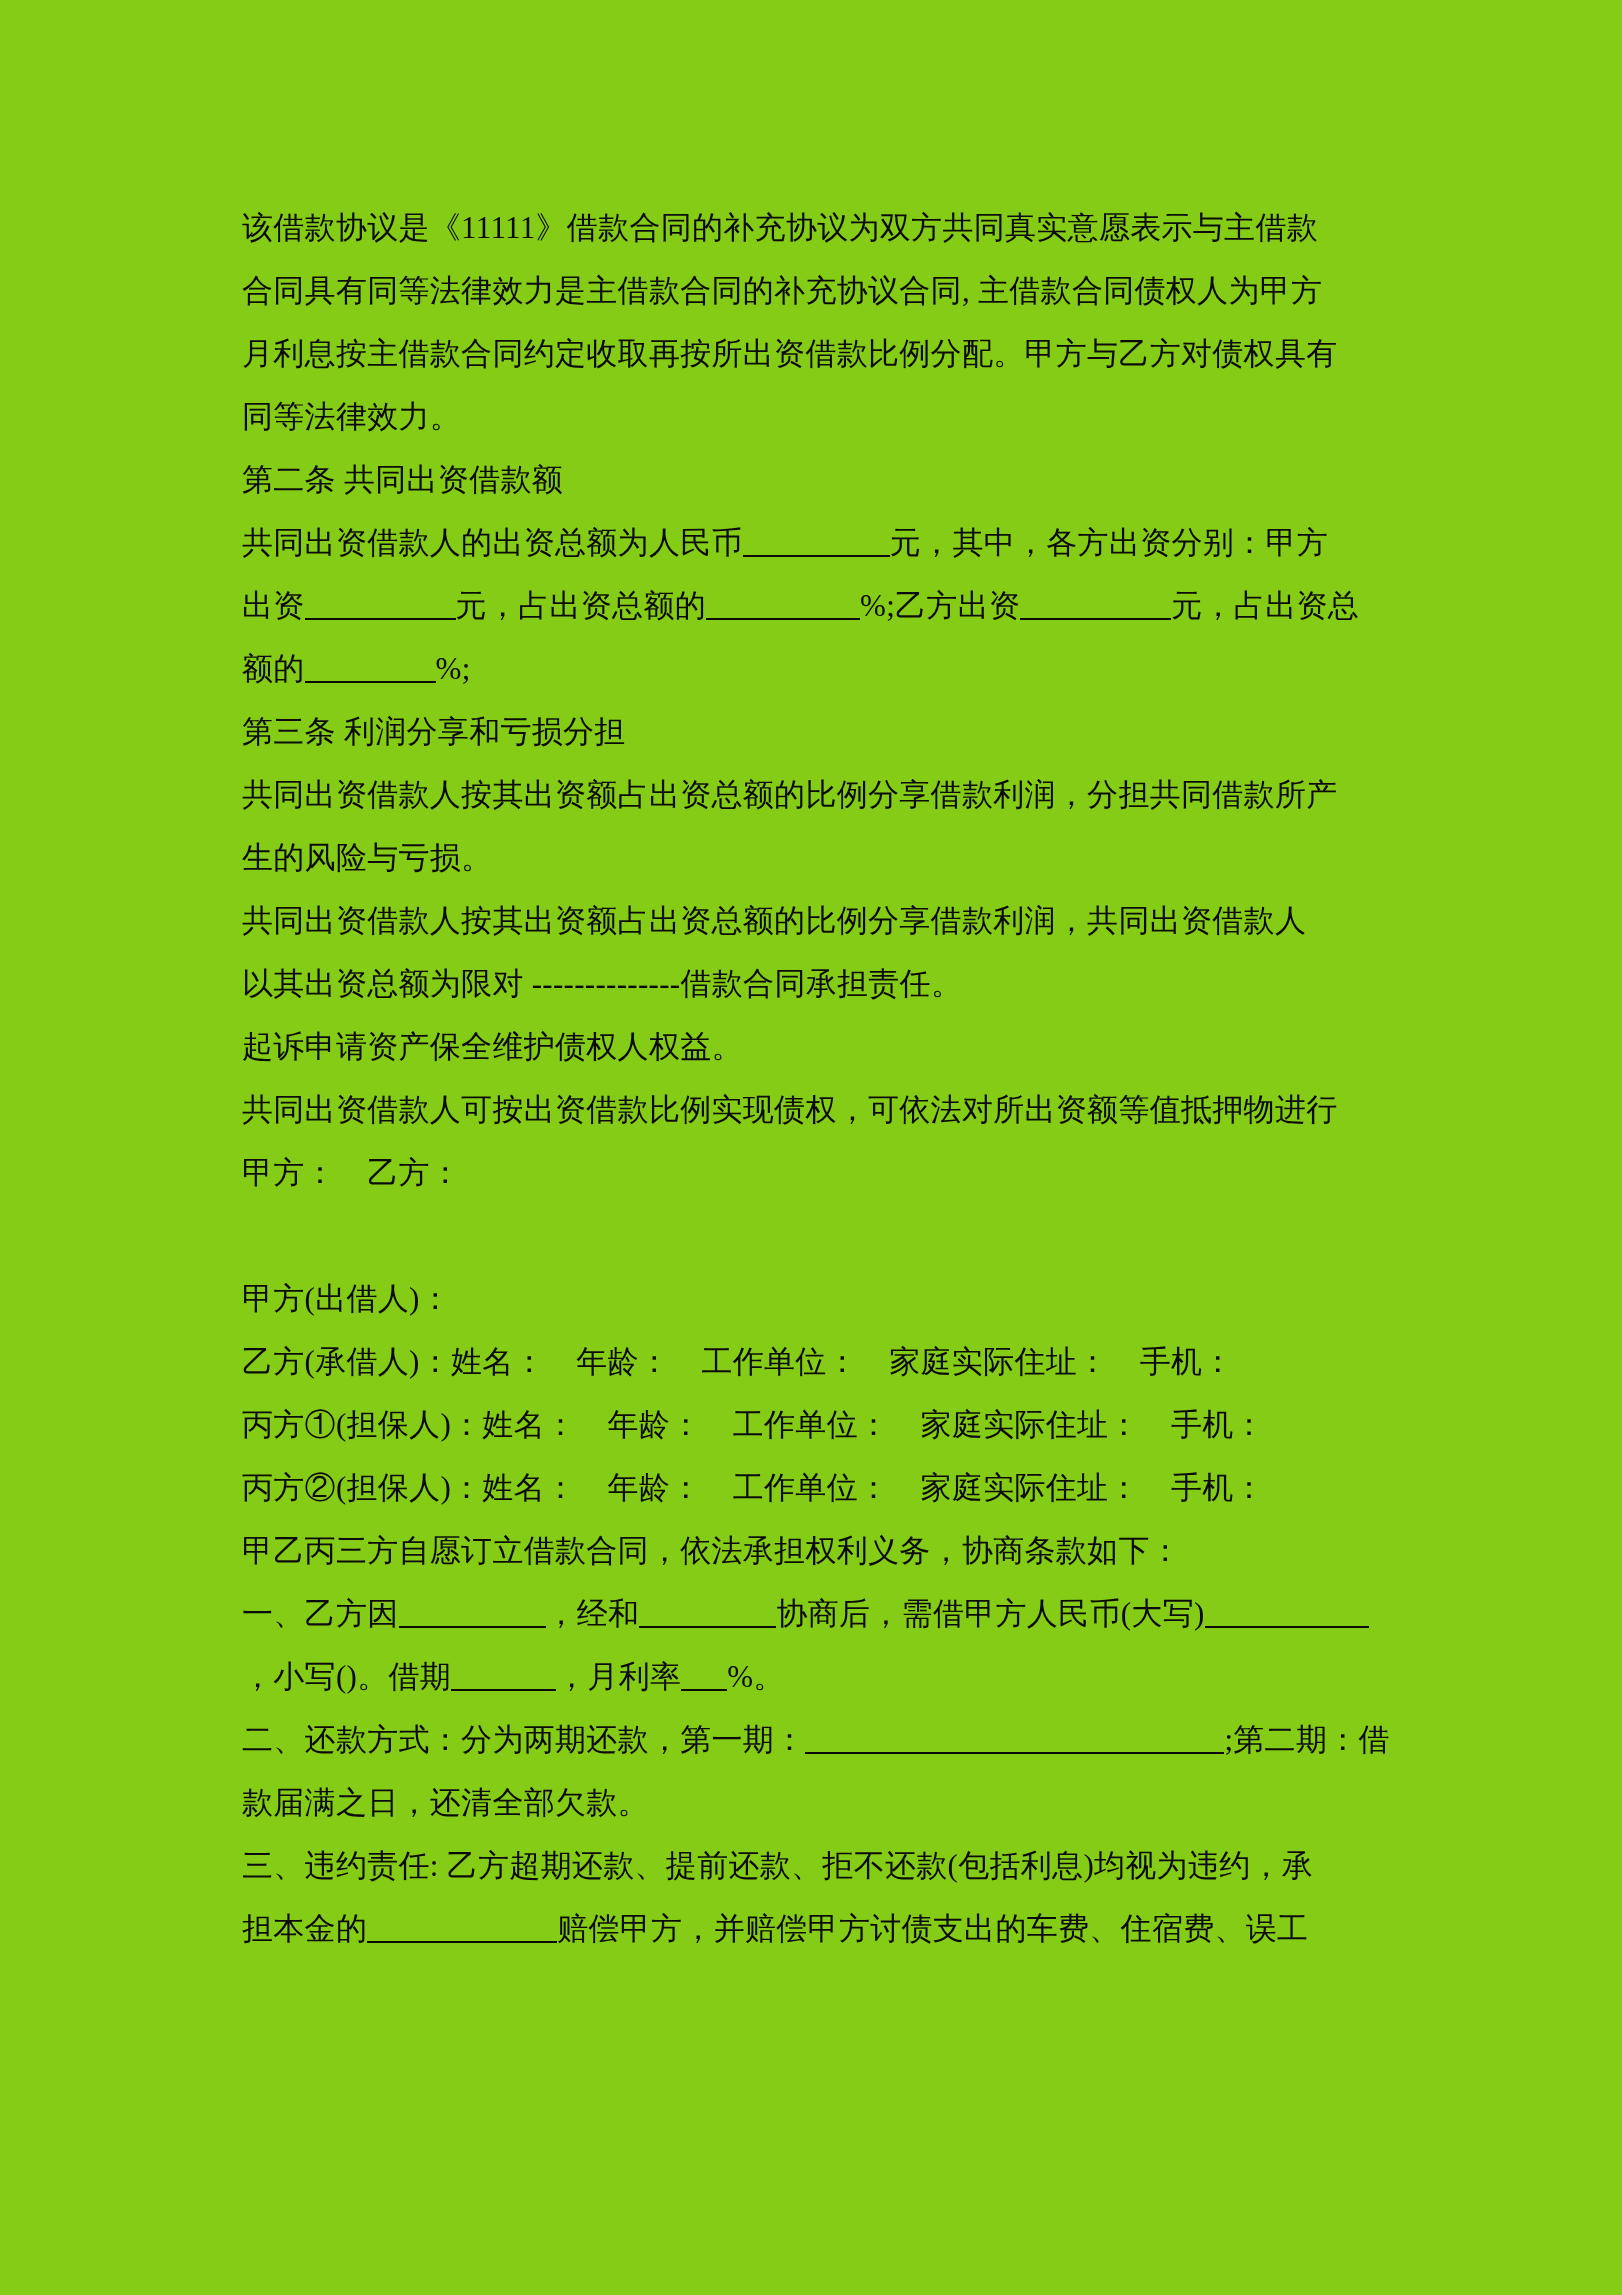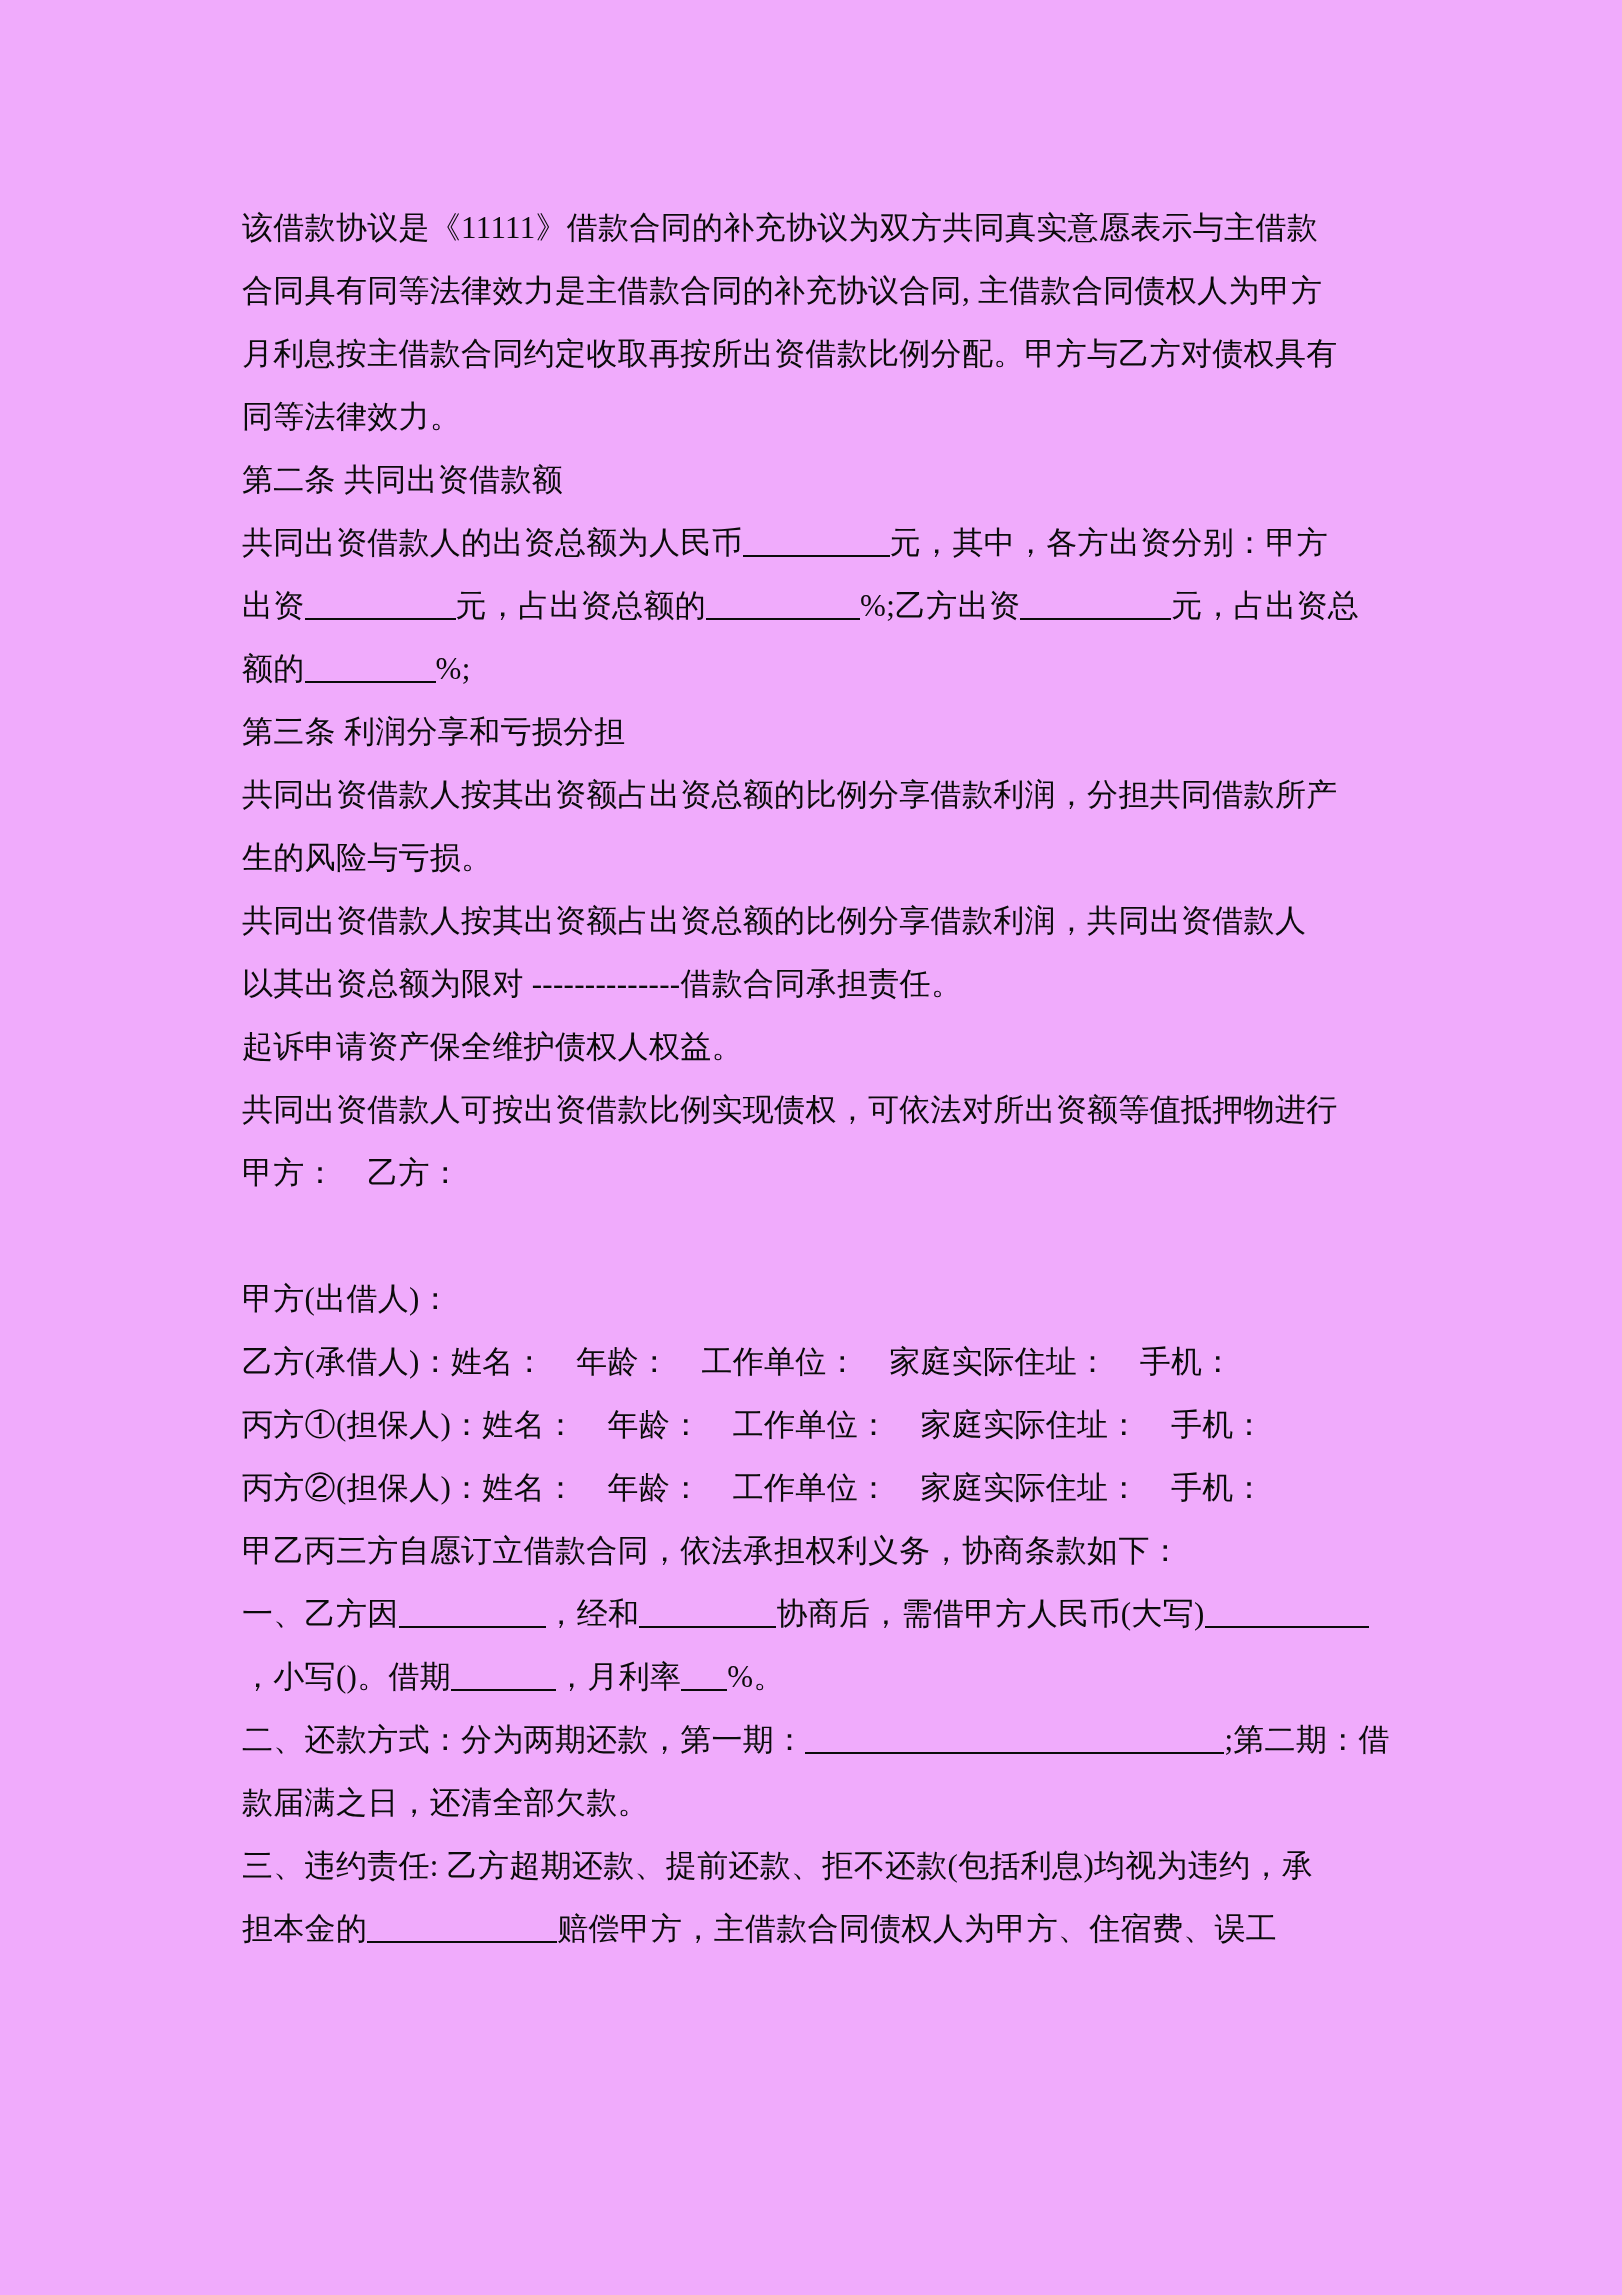--- a/index.html
+++ b/index.html
@@ -3,21 +3,21 @@
 <meta charset="utf-8">
 <style>
   html, body {
     margin: 0;
     padding: 0;
   }
   .page {
     position: relative;
     width: 1623px;
     height: 2295px;
-    background: #f0abfc;
+    background: #84cc16;
     color: #0b0b0b;
     font-family: "Liberation Serif", "DejaVu Serif", serif;
     font-size: 31px;
     letter-spacing: 0.3px;
     overflow: hidden;
     box-sizing: border-box;
   }
   .doc-body {
     padding: 196px 229px 0 242px;
   }
@@ -58,16 +58,16 @@
       <div class="line"><span>甲方(出借人)：</span></div>
       <div class="line"><span>乙方(承借人)：姓名：　年龄：　工作单位：　家庭实际住址：　手机：</span></div>
       <div class="line"><span>丙方①(担保人)：姓名：　年龄：　工作单位：　家庭实际住址：　手机：</span></div>
       <div class="line"><span>丙方②(担保人)：姓名：　年龄：　工作单位：　家庭实际住址：　手机：</span></div>
       <div class="line"><span>甲乙丙三方自愿订立借款合同，依法承担权利义务，协商条款如下：</span></div>
       <div class="line"><span>一、乙方因</span><span class="blank" style="width: 147px;"></span><span>，经和</span><span class="blank" style="width: 137px;"></span><span>协商后，需借甲方人民币(大写)</span><span class="blank" style="width: 164px;"></span></div>
       <div class="line"><span>，小写()。借期</span><span class="blank" style="width: 105px;"></span><span>，月利率</span><span class="blank" style="width: 46px;"></span><span>%。</span></div>
       <div class="line"><span>二、还款方式：分为两期还款，第一期：</span><span class="blank" style="width: 419px;"></span><span>;第二期：借</span></div>
       <div class="line"><span>款届满之日，还清全部欠款。</span></div>
       <div class="line"><span>三、违约责任: 乙方超期还款、提前还款、拒不还款(包括利息)均视为违约，承</span></div>
-      <div class="line"><span>担本金的</span><span class="blank" style="width: 190px;"></span><span>赔偿甲方，主借款合同债权人为甲方、住宿费、误工</span></div>
+      <div class="line"><span>担本金的</span><span class="blank" style="width: 190px;"></span><span>赔偿甲方，并赔偿甲方讨债支出的车费、住宿费、误工</span></div>
     </div>
 </div>
 
 
 </body></html>

